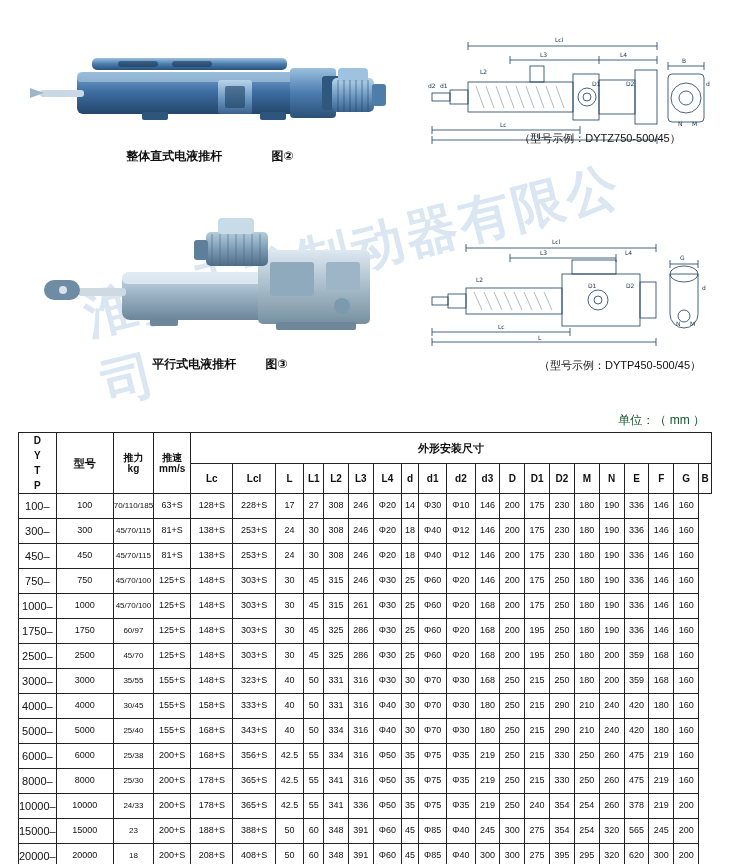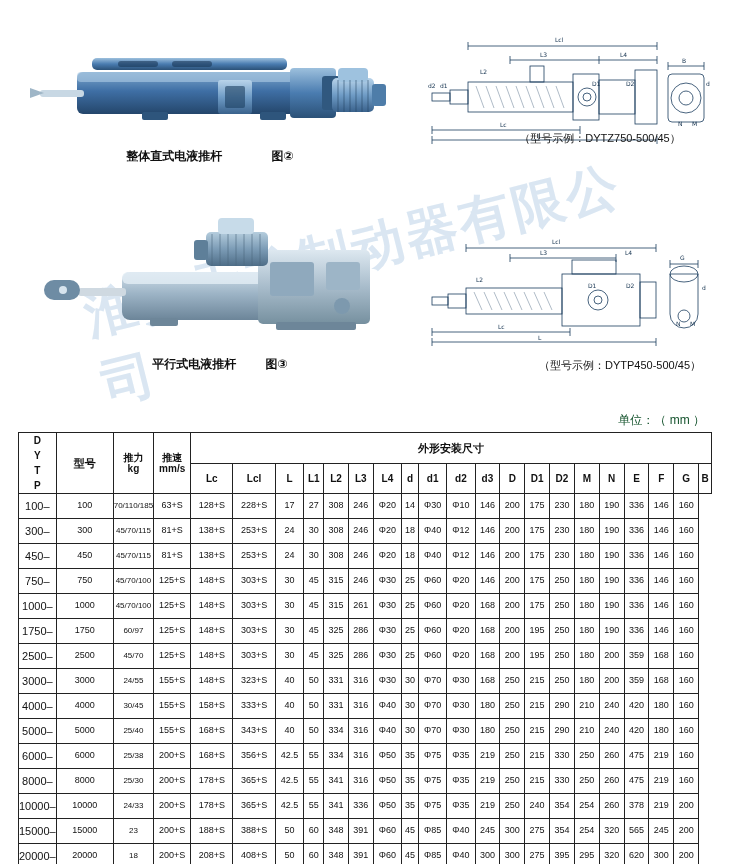--- a/index.html
+++ b/index.html
@@ -524,21 +524,21 @@
             <td>250</td>
             <td>180</td>
             <td>200</td>
             <td>359</td>
             <td>168</td>
             <td>160</td>
           </tr>
           <tr>
             <td class="model">3000–</td>
             <td>3000</td>
-            <td class="tiny">24/55</td>
+            <td class="tiny">35/55</td>
             <td>155+S</td>
             <td>148+S</td>
             <td>323+S</td>
             <td>40</td>
             <td>50</td>
             <td>331</td>
             <td>316</td>
             <td>Φ30</td>
             <td>30</td>
             <td>Φ70</td>

